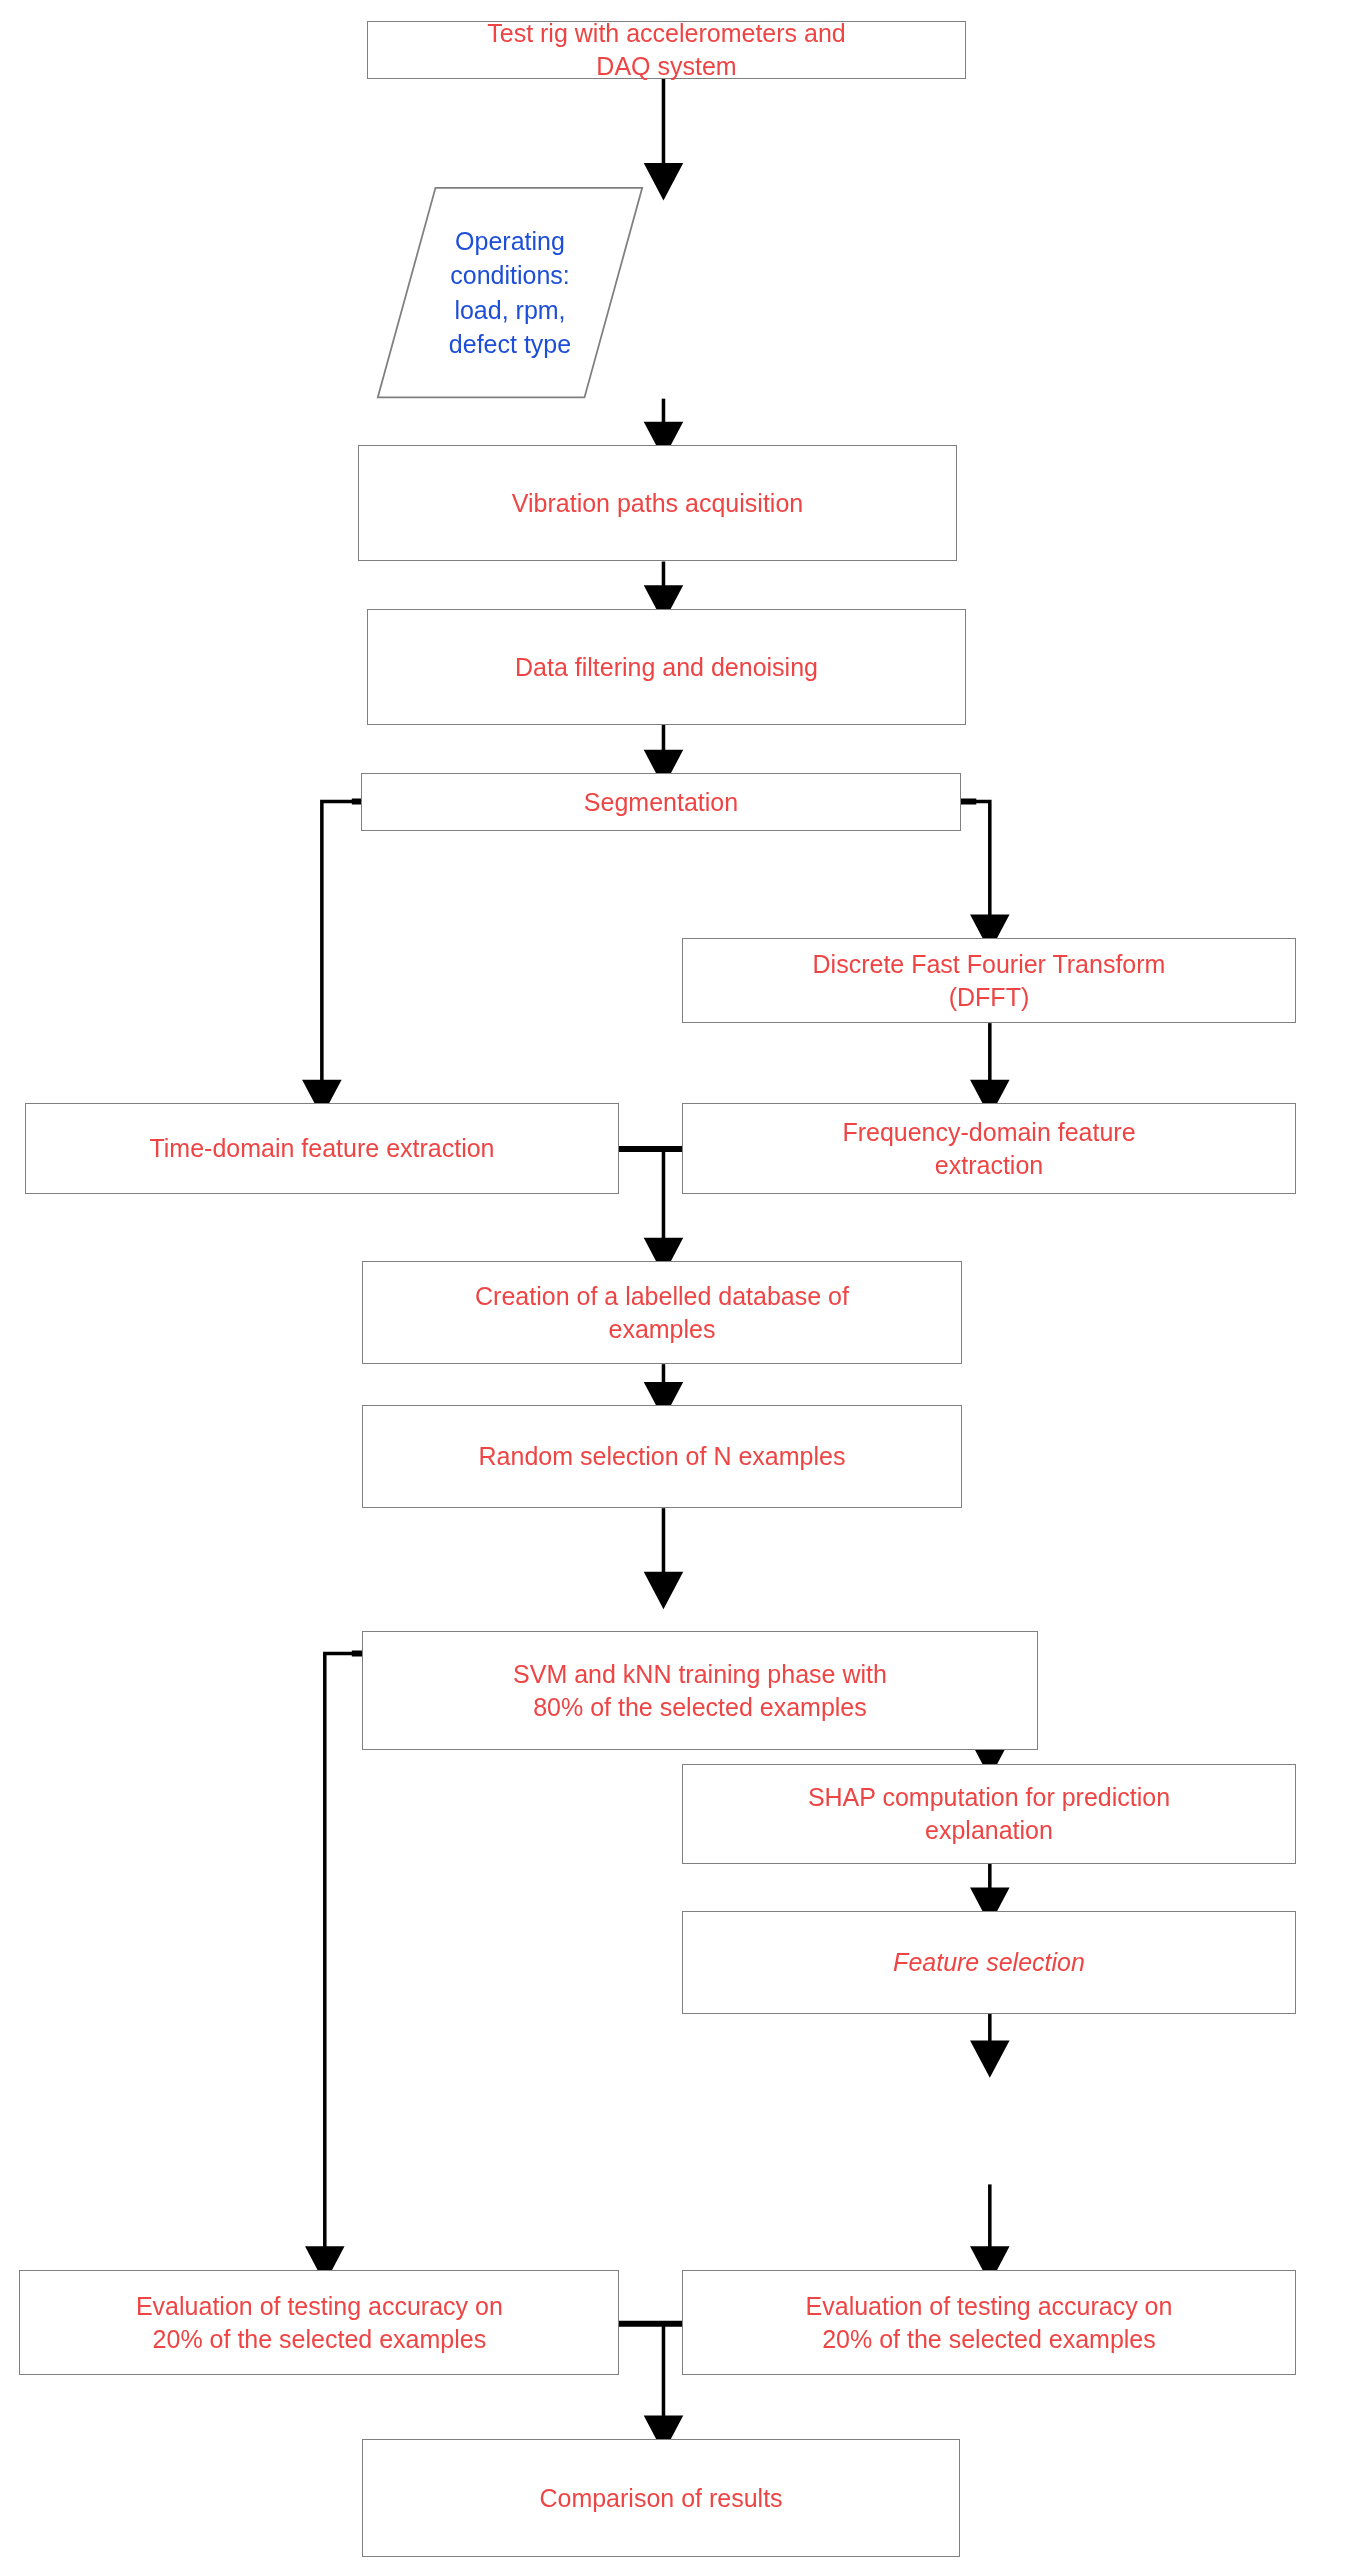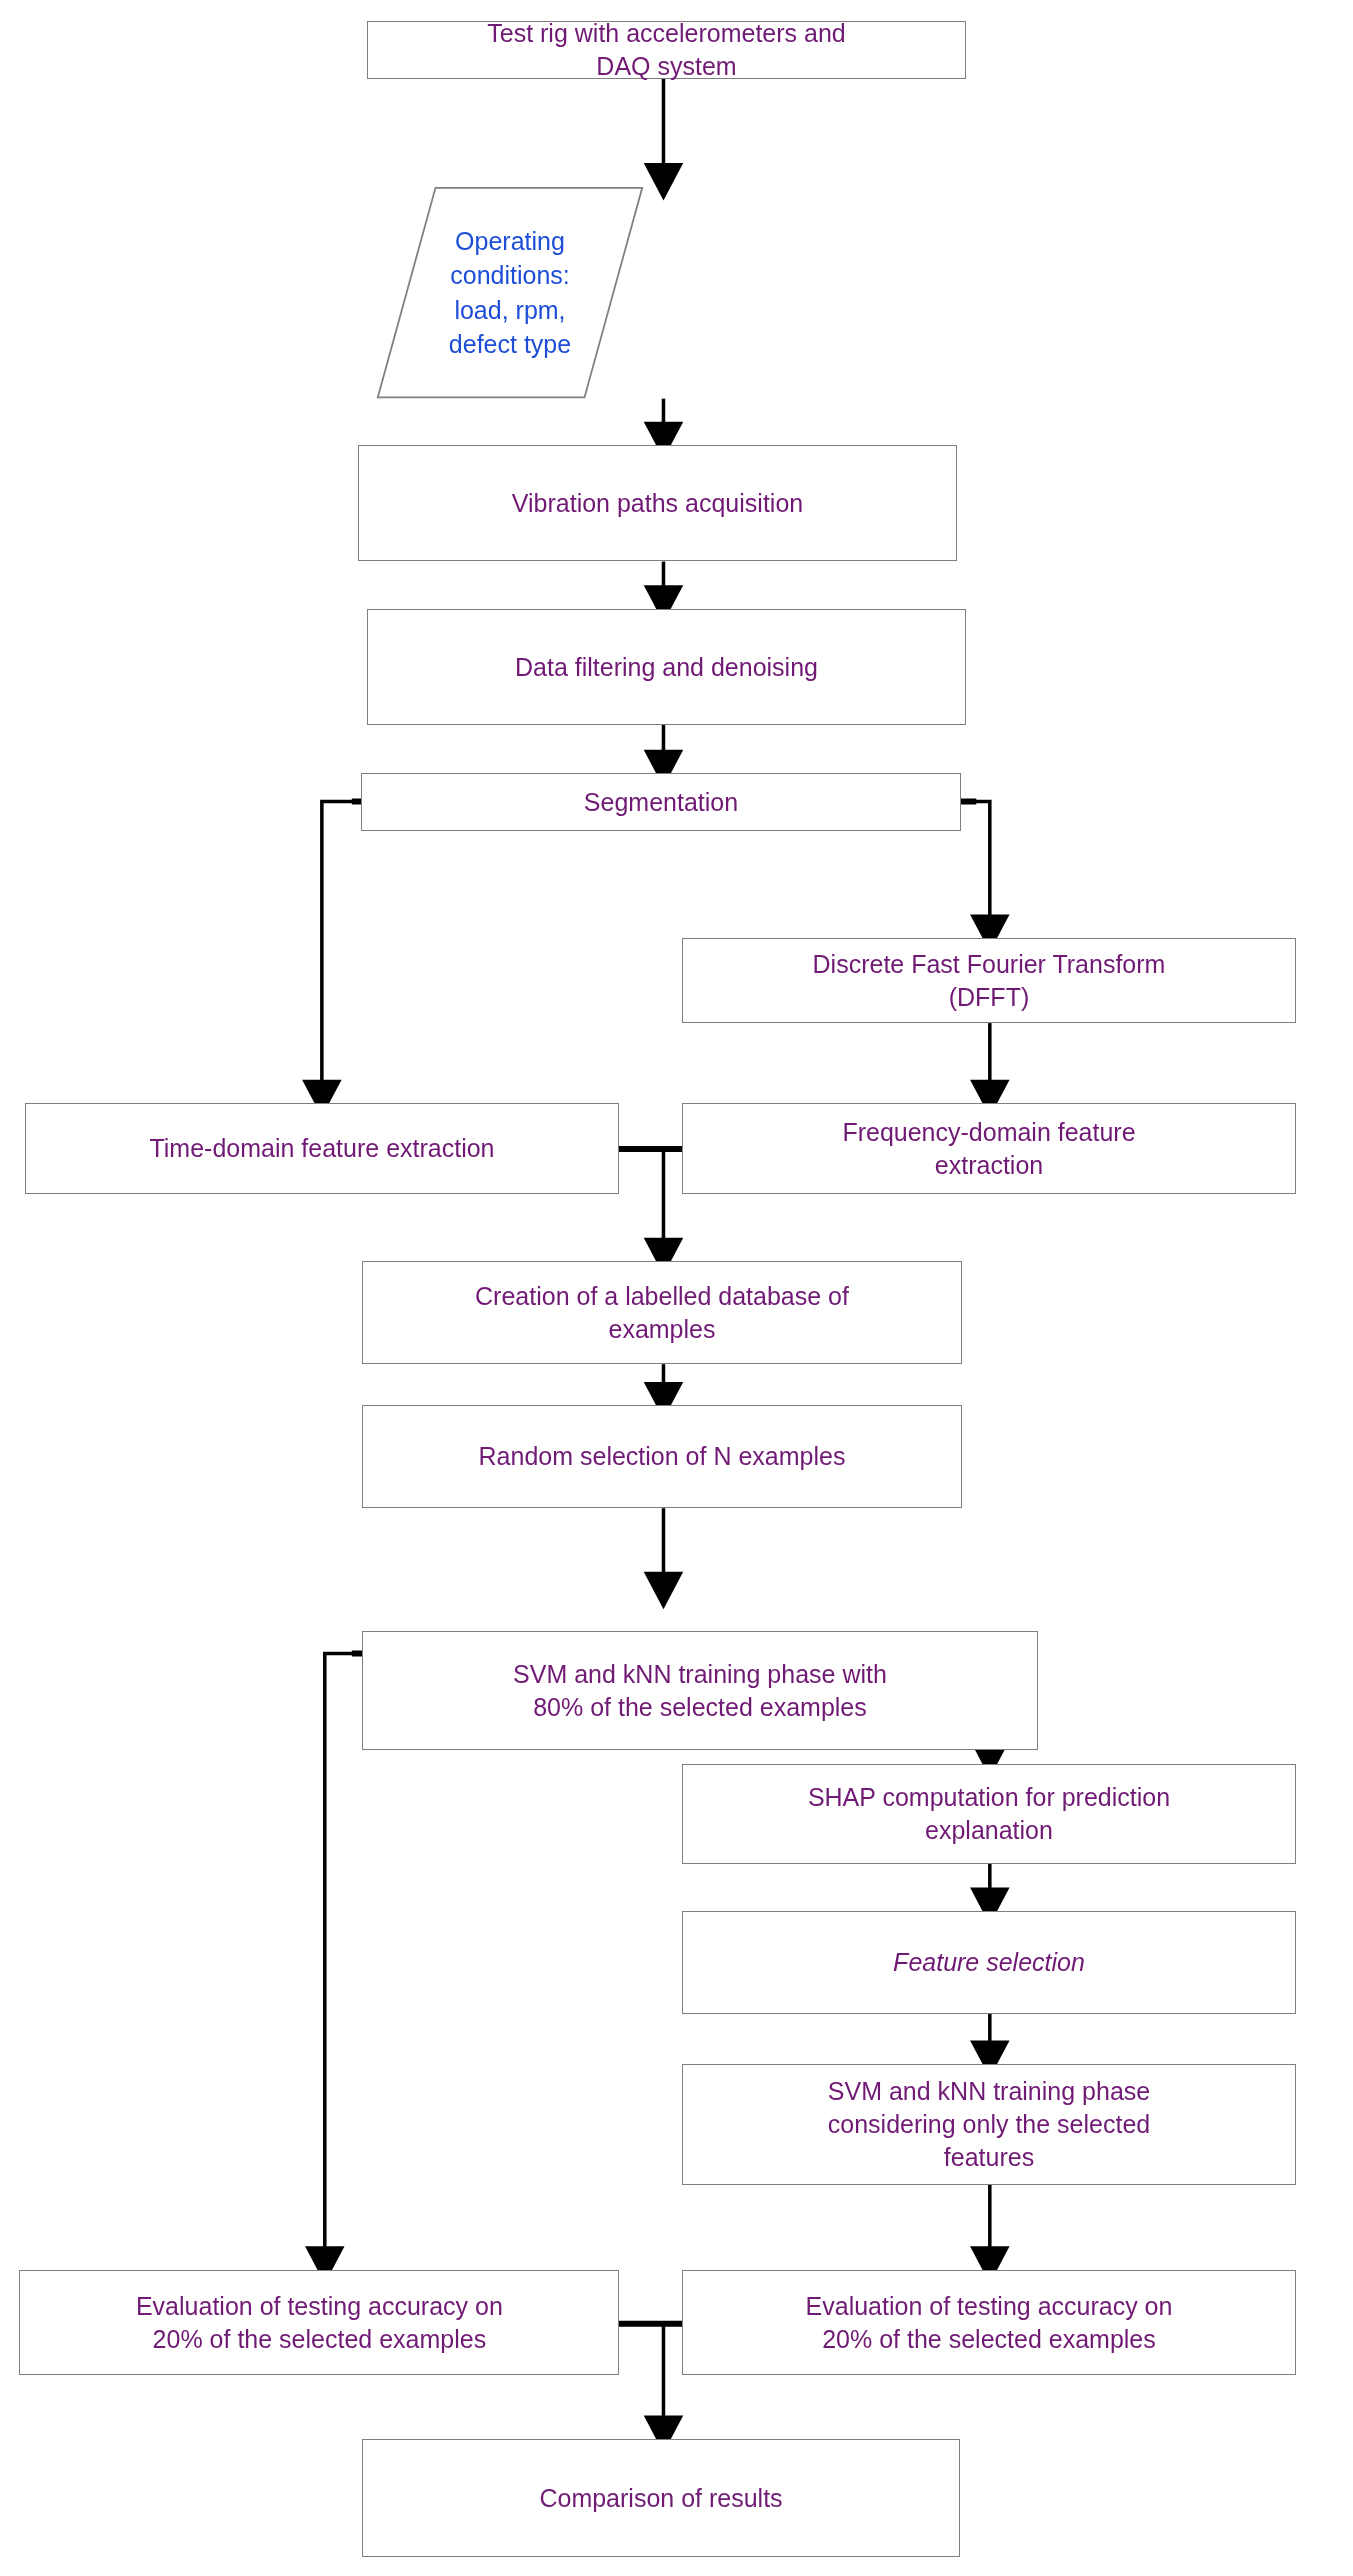--- a/index.html
+++ b/index.html
@@ -12,21 +12,21 @@
   }
   .node{
     position:absolute;
     box-sizing:border-box;
     border:1.8px solid #7f7f7f;
     background:#ffffff;
     display:flex;
     align-items:center;
     justify-content:center;
     text-align:center;
-    color:#701a75;
+    color:#ef4444;
     font-size:25px;
     line-height:1.32;
     padding:3.5px 10.6px;
     white-space:pre-line;
     font-stretch:condensed;
   }
   .para{
     position:absolute;
     box-sizing:border-box;
     display:flex;
@@ -141,23 +141,20 @@
   <div class="node" style="left:362px;top:1405px;width:600px;height:103px;">Random selection of N examples</div>
 
   <div class="node" style="left:362px;top:1595px;width:676px;height:119px;margin-top:36px;">SVM and kNN training phase with
 80% of the selected examples</div>
 
   <div class="node" style="left:682px;top:1764px;width:614px;height:100px;">SHAP computation for prediction
 explanation</div>
 
   <div class="node" style="left:682px;top:1911px;width:614px;height:103px;font-style:italic;">Feature selection</div>
 
-  <div class="node" style="left:682px;top:2064px;width:614px;height:121px;">SVM and kNN training phase
-considering only the selected
-features</div>
 
   <div class="node" style="left:19.4px;top:2270px;width:600px;height:105px;">Evaluation of testing accuracy on
 20% of the selected examples</div>
 
   <div class="node" style="left:682px;top:2270px;width:614px;height:105px;">Evaluation of testing accuracy on
 20% of the selected examples</div>
 
   <div class="node" style="left:362px;top:2439px;width:598px;height:118px;">Comparison of results</div>
 
 </div>

